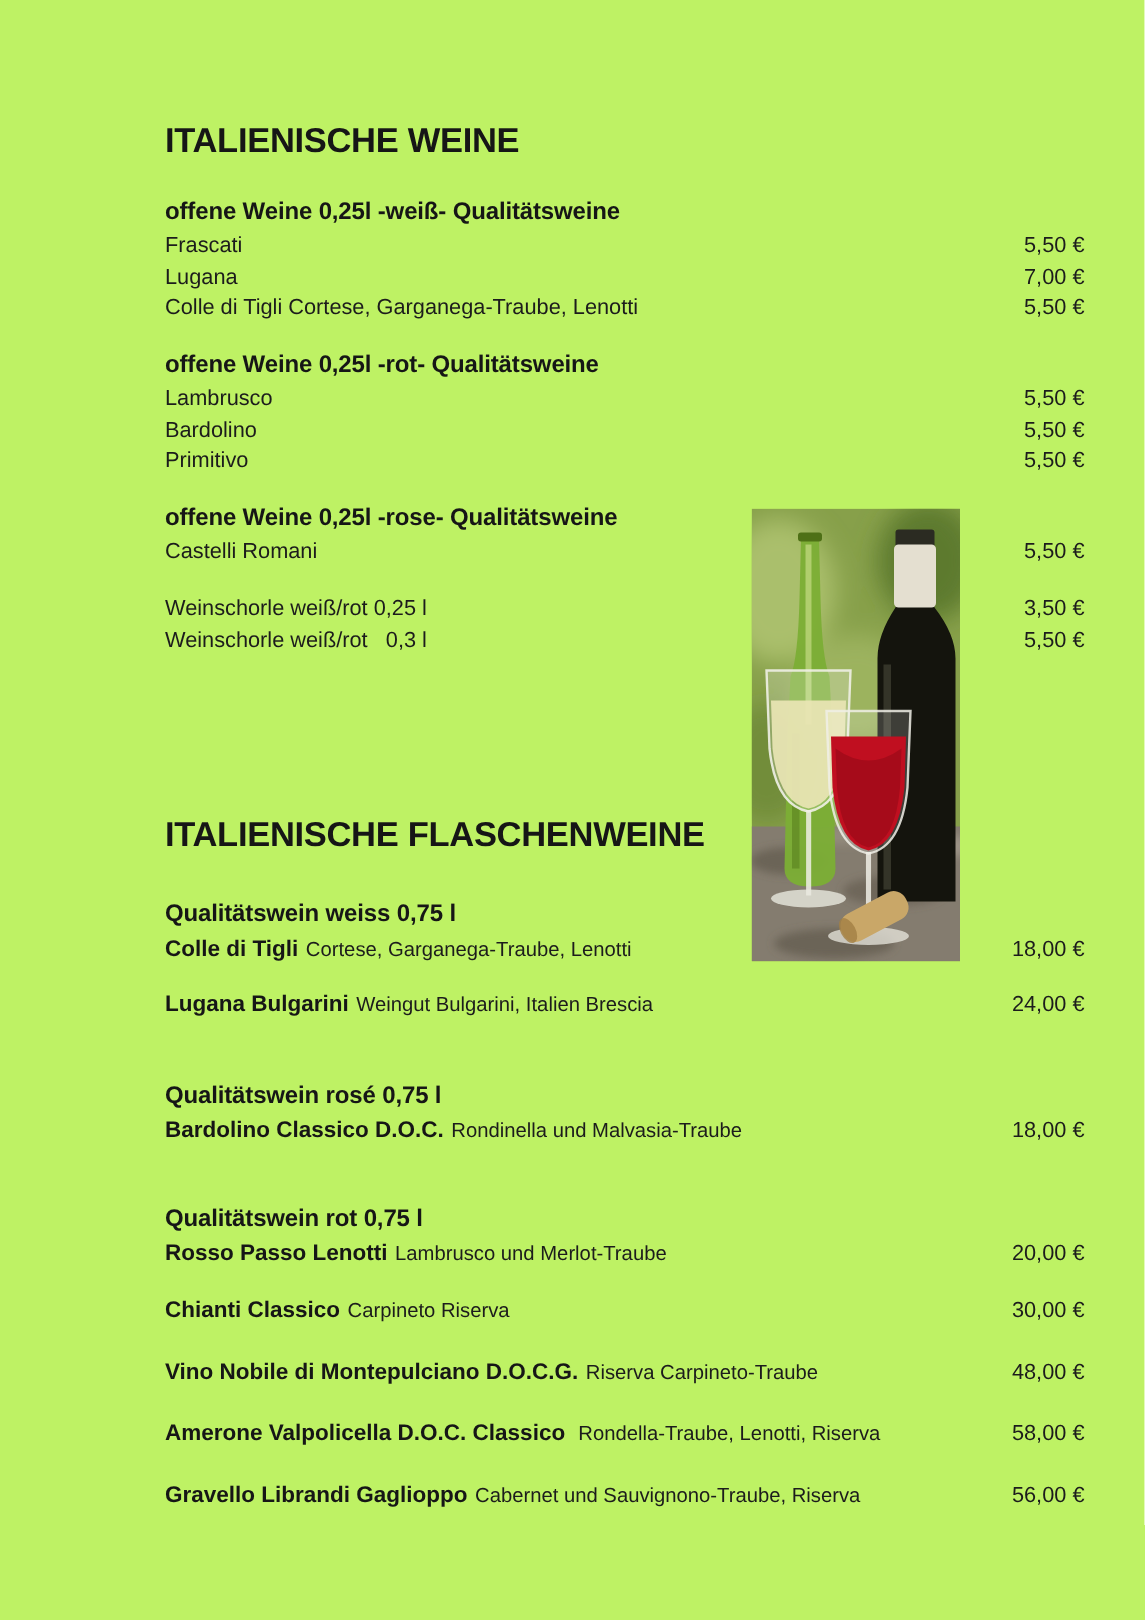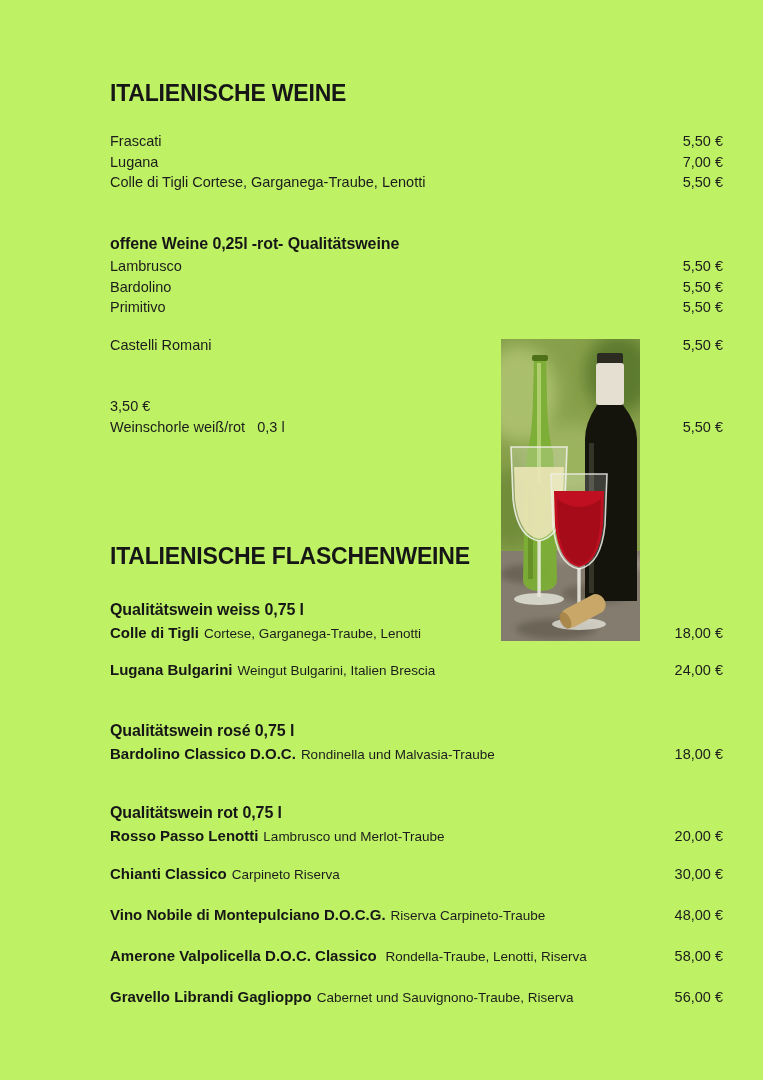--- a/index.html
+++ b/index.html
@@ -56,20 +56,21 @@
   .photo svg{display:block;width:139px;height:302px;}
 </style>
 </head>
 <body>
 
 <div class="page">
 
   <h1 class="title title-open">ITALIENISCHE WEINE</h1>
 
   <section class="block b-open-white">
+    <h2 class="sec-header">offene Weine 0,25l -weiß- Qualitätsweine</h2>
     <div class="row">
       <span class="item-name">Frascati</span>
       <span class="item-price">5,50 €</span>
     </div>
     <div class="row">
       <span class="item-name">Lugana</span>
       <span class="item-price">7,00 €</span>
     </div>
     <div class="row">
       <span class="item-name">Colle di Tigli Cortese, Garganega-Traube, Lenotti</span>
@@ -87,28 +88,30 @@
       <span class="item-name">Bardolino</span>
       <span class="item-price">5,50 €</span>
     </div>
     <div class="row">
       <span class="item-name">Primitivo</span>
       <span class="item-price">5,50 €</span>
     </div>
   </section>
 
   <section class="block b-open-rose">
+    <h2 class="sec-header">offene Weine 0,25l -rose- Qualitätsweine</h2>
     <div class="row">
       <span class="item-name">Castelli Romani</span>
       <span class="item-price">5,50 €</span>
     </div>
   </section>
 
   <section class="block b-schorle">
     <div class="row">
+      <span class="item-name">Weinschorle weiß/rot 0,25 l</span>
       <span class="item-price">3,50 €</span>
     </div>
     <div class="row">
       <span class="item-name">Weinschorle weiß/rot   0,3 l</span>
       <span class="item-price">5,50 €</span>
     </div>
   </section>
 
   <h1 class="title title-bottled">ITALIENISCHE FLASCHENWEINE</h1>
 

